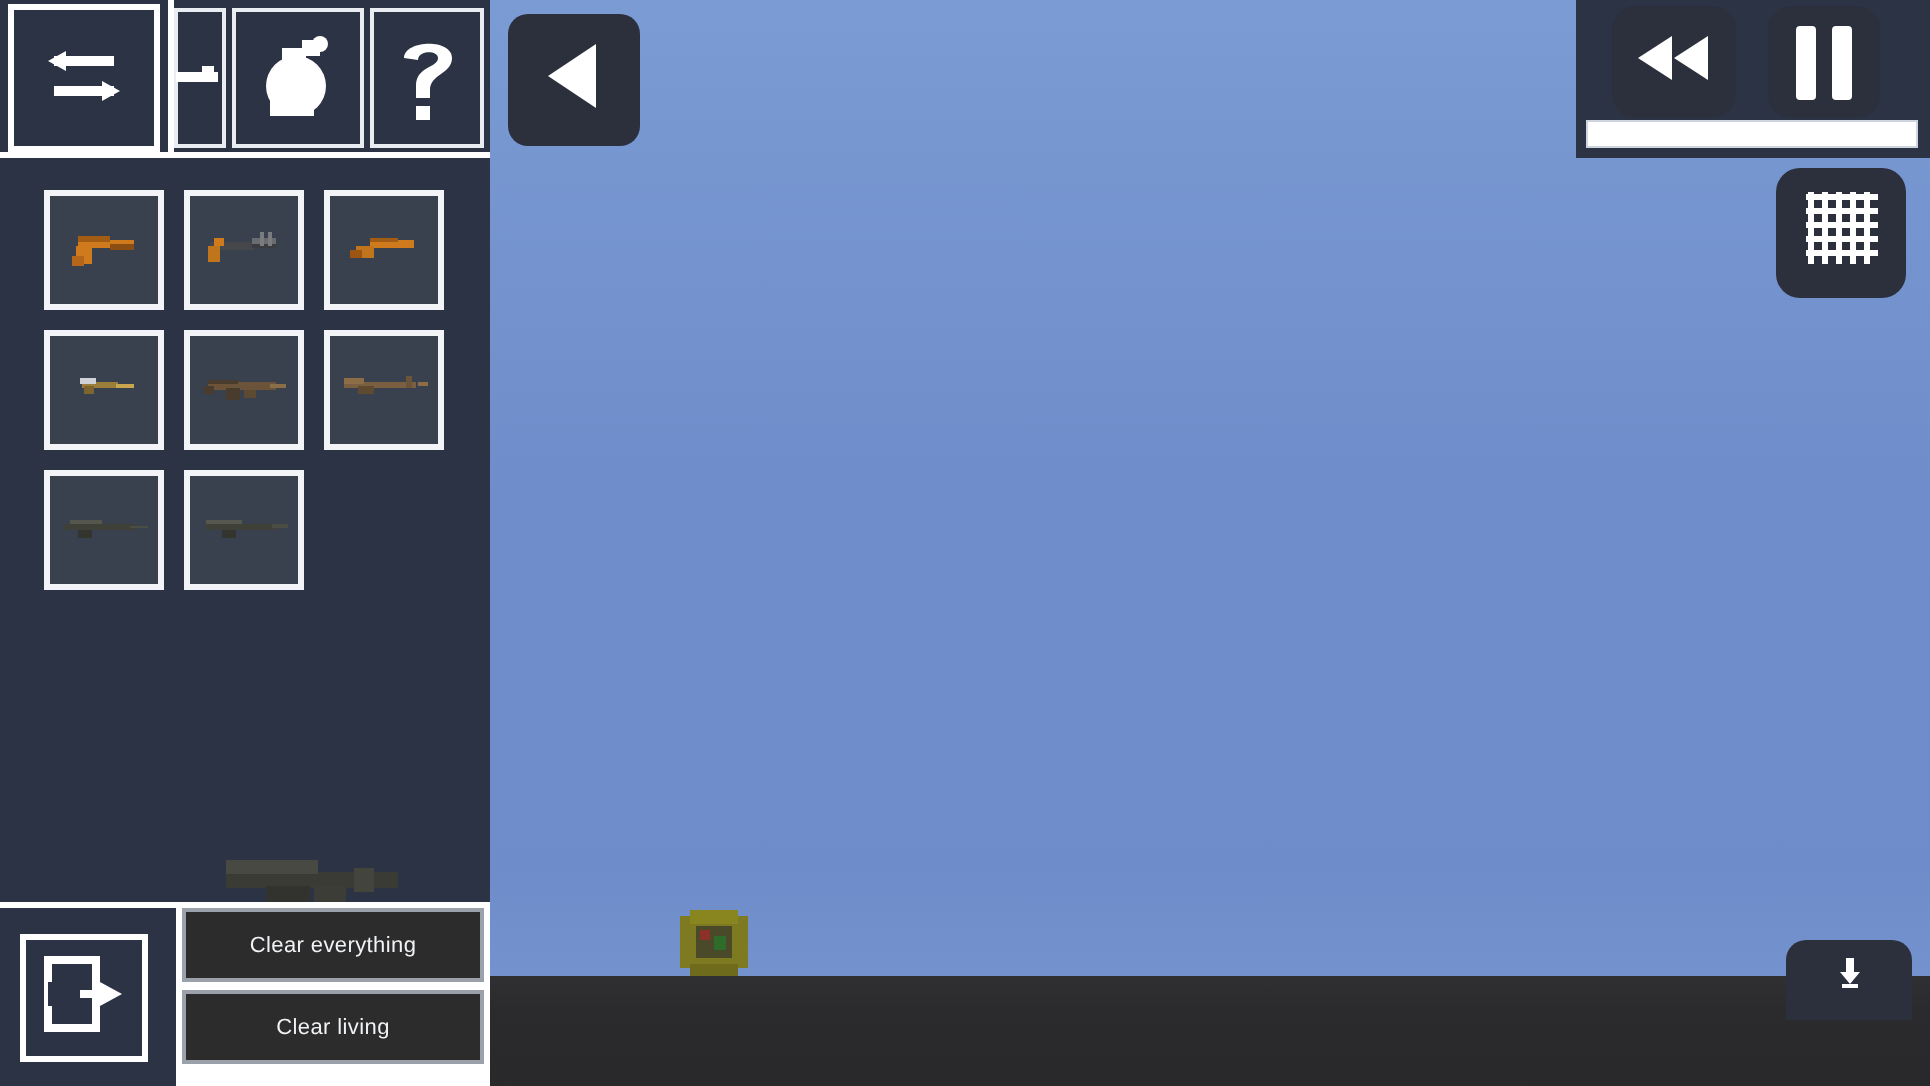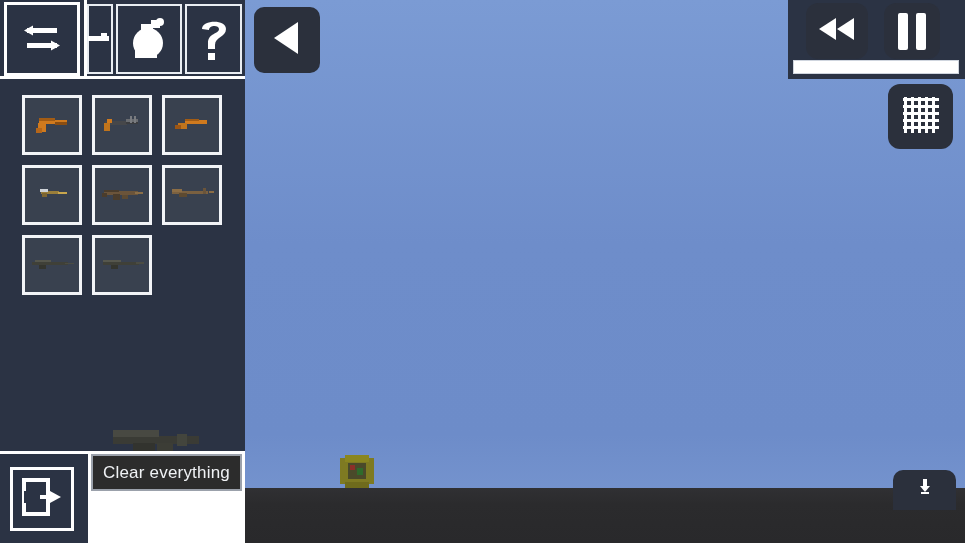--- a/index.html
+++ b/index.html
@@ -199,21 +199,21 @@
     padding: 3px;
     box-sizing: border-box;
   }
   .clear-btn {
     width: 151px;
     height: 37px;
     box-sizing: border-box;
     background: #2c2c2c;
     border: 2px solid #9ba1ab;
     color: #f0f2f5;
-    font-size: 17px;
+    font-size: 11px;
     display: flex;
     align-items: center;
     justify-content: center;
     letter-spacing: 0.2px;
   }
   .clear-btn + .clear-btn { margin-top: 4px; }
 
   
   .fbtn {
     position: absolute;
@@ -450,20 +450,21 @@
             <rect x="3" y="3" width="24" height="34" fill="none" stroke="#fff" stroke-width="4"></rect>
             <rect x="15" y="18" width="18" height="4" fill="#fff"></rect>
             <polygon points="29,14 29,26 40,20" fill="#fff"></polygon>
             <rect x="3" y="14" width="16" height="12" fill="#2b3344"></rect>
           </svg>
         </span>
       </div>
 
       <div class="clear-panel">
         <div class="clear-btn">Clear everything</div>
+        <div class="clear-btn">Clear living</div>
       </div>
     </div>
   </div>
 
   <div class="fbtn collapse-btn">
     <span>
       <svg width="34" height="38" viewBox="0 0 34 38">
         <polygon points="28,3 28,35 4,19" fill="#fff"></polygon>
       </svg>
     </span>

